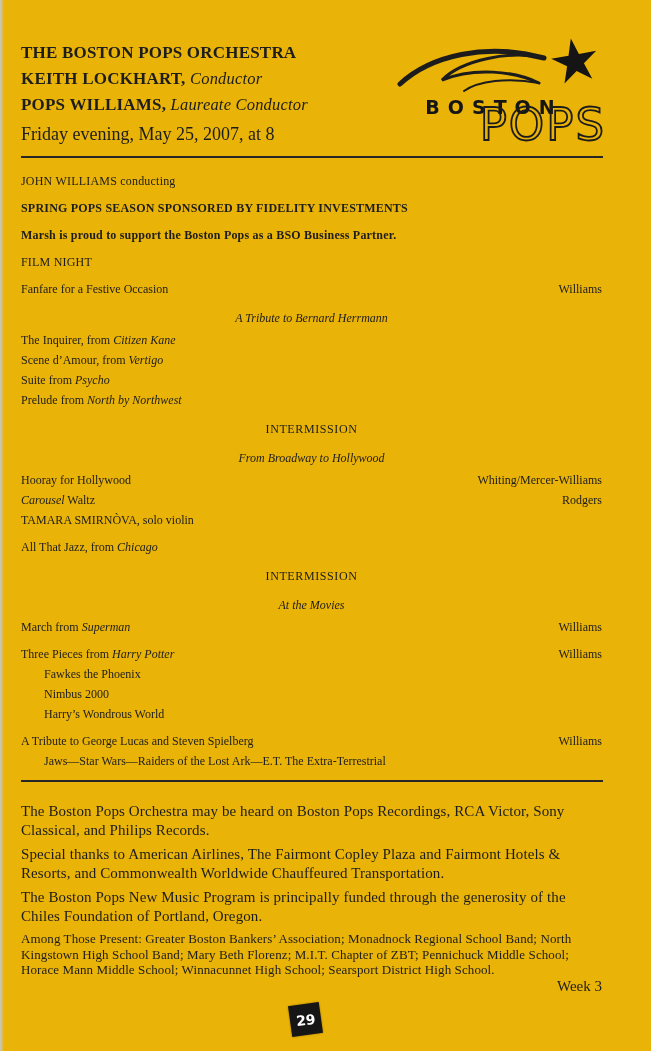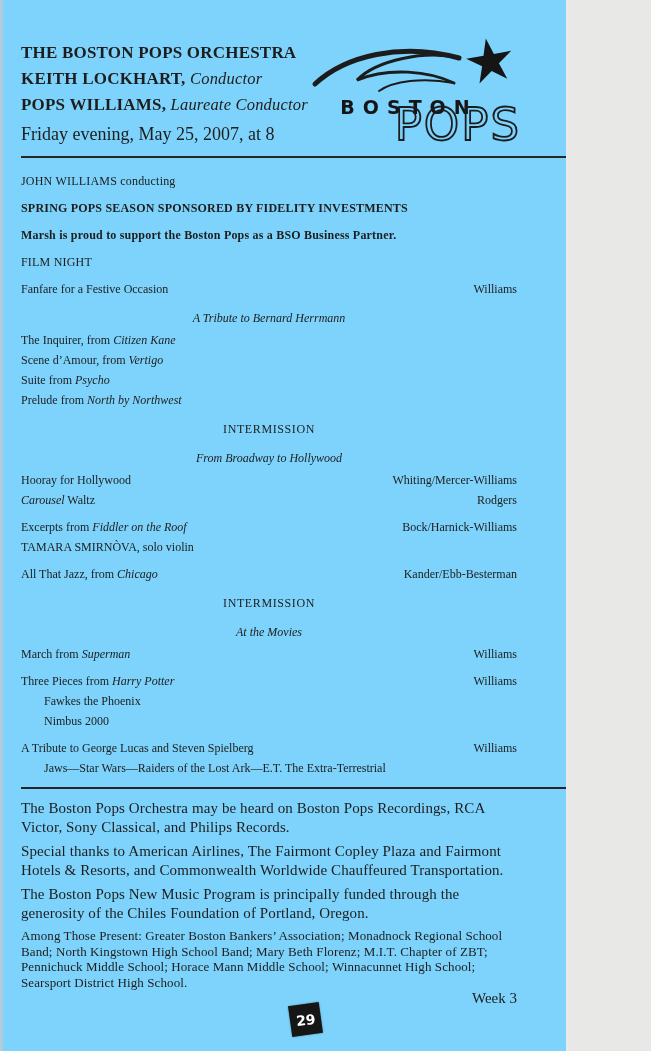--- a/index.html
+++ b/index.html
@@ -1,19 +1,19 @@
 <!DOCTYPE html>
 <html><head>
 <meta charset="utf-8">
 <style>
   html,body{margin:0;padding:0;background:#e8e8e6;}
   .page{
     position:relative;
-    width:566px;height:1051px;
-    background:#7dd3fc;
+    width:651px;height:1051px;
+    background:#eab308;
     font-family:"Liberation Serif","DejaVu Serif",serif;
     color:#1d1d1d;
     overflow:hidden;
     box-sizing:border-box;
     padding:42px 49px 0 21px;
   }
   .page::before{ 
     content:"";position:absolute;left:0;top:0;width:4px;height:100%;
     background:linear-gradient(to right,#c9c9c7,rgba(255,255,255,0));
   }
@@ -39,21 +39,21 @@
   .row{font-size:12px;line-height:20px;}
   .row.spaced{margin-top:7px;}
   .row.piece{display:flex;}
   .row .title{flex:1;}
   .row .composer{white-space:nowrap;padding-left:10px;}
   .row.indent{padding-left:23px;}
   .row.section{text-align:center;font-style:italic;margin-top:9px;margin-bottom:2px;}
   .row.intermission{text-align:center;letter-spacing:.6px;margin-top:9px;margin-bottom:2px;}
 
   
-  .notes{margin-top:10px;}
+  .notes{margin-top:20px;}
   .note{font-size:15px;line-height:19px;margin-bottom:5px;letter-spacing:.1px;}
   .note.small{font-size:13px;line-height:15.5px;margin-bottom:0;}
   .week{font-size:15px;text-align:right;margin-top:0px;}
 
   .page-badge{
     position:absolute;left:290px;top:1004px;
     width:31px;height:31px;background:#161616;
     transform:rotate(-8deg);
     display:flex;align-items:center;justify-content:center;
     box-shadow:0 0 2px rgba(0,0,0,.4);
@@ -116,46 +116,44 @@
       <div class="row intermission spaced">INTERMISSION</div>
       <div class="row section spaced">From Broadway to Hollywood</div>
       <div class="row piece">
         <span class="title"><span>Hooray for Hollywood</span></span>
         <span class="composer">Whiting/Mercer-Williams</span>
       </div>
       <div class="row piece">
         <span class="title"><i>Carousel</i><span> Waltz</span></span>
         <span class="composer">Rodgers</span>
       </div>
-      <div class="row piece spaced">
-        <span class="title"><span>Excerpts from </span><i>Fiddler on the Roof</i></span>
-        <span class="composer">Bock/Harnick-Williams</span>
-      </div>
       <div class="row piece">
         <span class="title"><span>TAMARA SMIRNÒVA, solo violin</span></span>
       </div>
       <div class="row piece spaced">
         <span class="title"><span>All That Jazz, from </span><i>Chicago</i></span>
-        <span class="composer">Kander/Ebb-Besterman</span>
       </div>
       <div class="row intermission spaced">INTERMISSION</div>
       <div class="row section spaced">At the Movies</div>
       <div class="row piece">
         <span class="title"><span>March from </span><i>Superman</i></span>
         <span class="composer">Williams</span>
       </div>
       <div class="row piece spaced">
         <span class="title"><span>Three Pieces from </span><i>Harry Potter</i></span>
         <span class="composer">Williams</span>
       </div>
       <div class="row piece indent">
         <span class="title"><span>Fawkes the Phoenix</span></span>
       </div>
       <div class="row piece indent">
         <span class="title"><span>Nimbus 2000</span></span>
+      </div>
+      <div class="row piece indent">
+        <span class="title"><span>Harry’s Wondrous World</span></span>
       </div>
       <div class="row piece spaced">
         <span class="title"><span>A Tribute to George Lucas and Steven Spielberg</span></span>
         <span class="composer">Williams</span>
       </div>
       <div class="row piece indent">
         <span class="title"><span>Jaws—Star Wars—Raiders of the Lost Ark—E.T. The Extra-Terrestrial</span></span>
       </div>
     </div>
 

